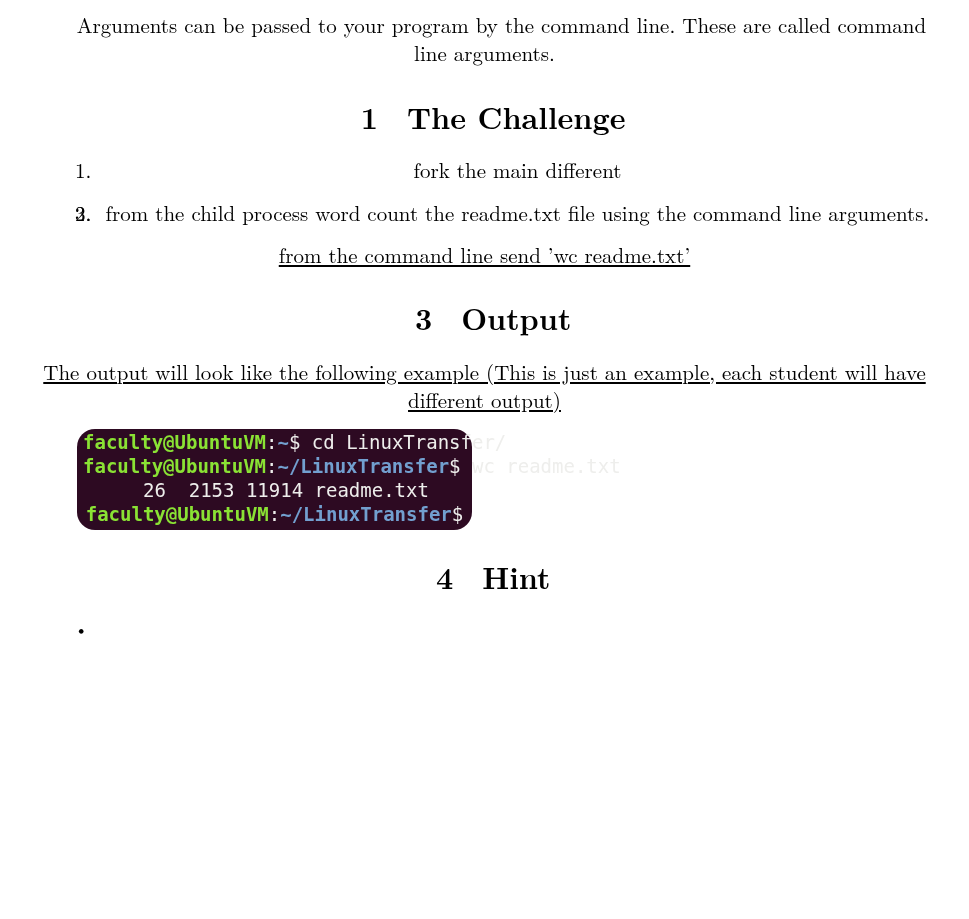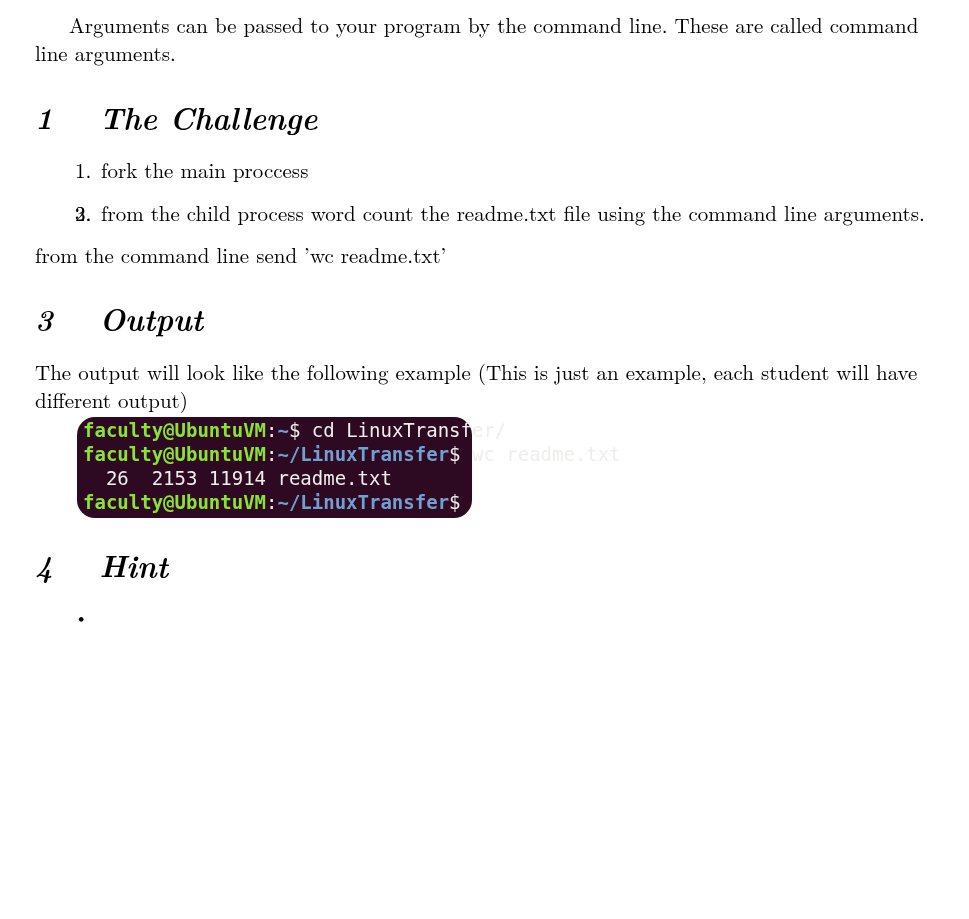--- a/index.html
+++ b/index.html
@@ -1,16 +1,16 @@
 <!DOCTYPE html>
 <html><head>
   <meta charset="utf-8">
   <style>
     @page { margin: 0; }
-    * { box-sizing: border-box; }
+    * { box-sizing: border-box; text-align: center; }
     body {
       margin: 0;
       padding: 0;
       font-family: "Latin Modern Roman", "Computer Modern", Georgia, "Times New Roman", serif;
       font-size: 21px;
       line-height: 1.35;
       color: #000;
       background: #fff;
       width: 969px;
     }
@@ -22,21 +22,20 @@
     }
     .intro .indent {
       display: inline-block;
       width: 34px;
     }
     h2.section {
       font-size: 30px;
       font-weight: bold;
       margin: 30px 0 18px 0;
       font-family: "Latin Modern Roman", "Computer Modern", Georgia, "Times New Roman", serif;
-      font-style: italic;
     }
     h2.section .num {
       display: inline-block;
       min-width: 52px;
     }
     ol.challenge {
       list-style: none;
       padding: 0 0 0 40px;
       margin: 0 0 10px 0;
     }
@@ -45,20 +44,21 @@
       padding-left: 26px;
       margin: 0 0 14px 0;
     }
     ol.challenge li .marker {
       position: absolute;
       left: 0;
       top: 0;
     }
     p.body {
       margin: 0 0 14px 0;
+      text-decoration: underline;
     }
     .terminal {
       background: #2d0a22;
       color: #fff;
       font-family: "DejaVu Sans Mono", "Ubuntu Mono", Consolas, monospace;
       font-size: 19px;
       line-height: 1.25;
       padding: 2px 6px 4px 6px;
       margin: 2px 0 0 42px;
       width: 395px;
@@ -91,32 +91,32 @@
 
 <div class="page">
 
   <p class="intro"><span class="indent"></span><span>Arguments can be passed to your program by the command line. These are called command line arguments.</span></p>
 
   <h2 class="section">
     <span class="num">1</span>
     <span>The Challenge</span>
   </h2>
   <ol class="challenge">
-    <li><span class="marker">1.</span><span>fork the main proccess</span></li>
+    <li><span class="marker">1.</span><span>fork the main different</span></li>
     <li><span class="marker">2.</span></li>
     <li><span class="marker">3.</span><span>from the child process word count the readme.txt file using the command line arguments.</span></li>
   </ol>
 
   <p class="body">from the command line send ’wc readme.txt’</p>
 
   <h2 class="section">
     <span class="num">3</span>
     <span>Output</span>
   </h2>
-  <p class="body" style="margin-bottom:4px;">The output will look like the following example (This is just an example, each student will have different output)</p>
+  <p class="body" style="margin-bottom:16px;">The output will look like the following example (This is just an example, each student will have different output)</p>
   <div class="terminal"><span class="t-green">faculty@UbuntuVM</span><span class="t-white">:</span><span class="t-blue">~</span><span class="t-white">$ </span><span class="t-white">cd LinuxTransfer/</span>
 <span class="t-green">faculty@UbuntuVM</span><span class="t-white">:</span><span class="t-blue">~/LinuxTransfer</span><span class="t-white">$ </span><span class="t-white">wc readme.txt</span>
 <span class="t-white">  26  2153 11914 readme.txt</span>
 <span class="t-green">faculty@UbuntuVM</span><span class="t-white">:</span><span class="t-blue">~/LinuxTransfer</span><span class="t-white">$</span></div>
 
   <h2 class="section" style="margin-top:27px;">
     <span class="num">4</span>
     <span>Hint</span>
   </h2>
   <ul class="hint">

